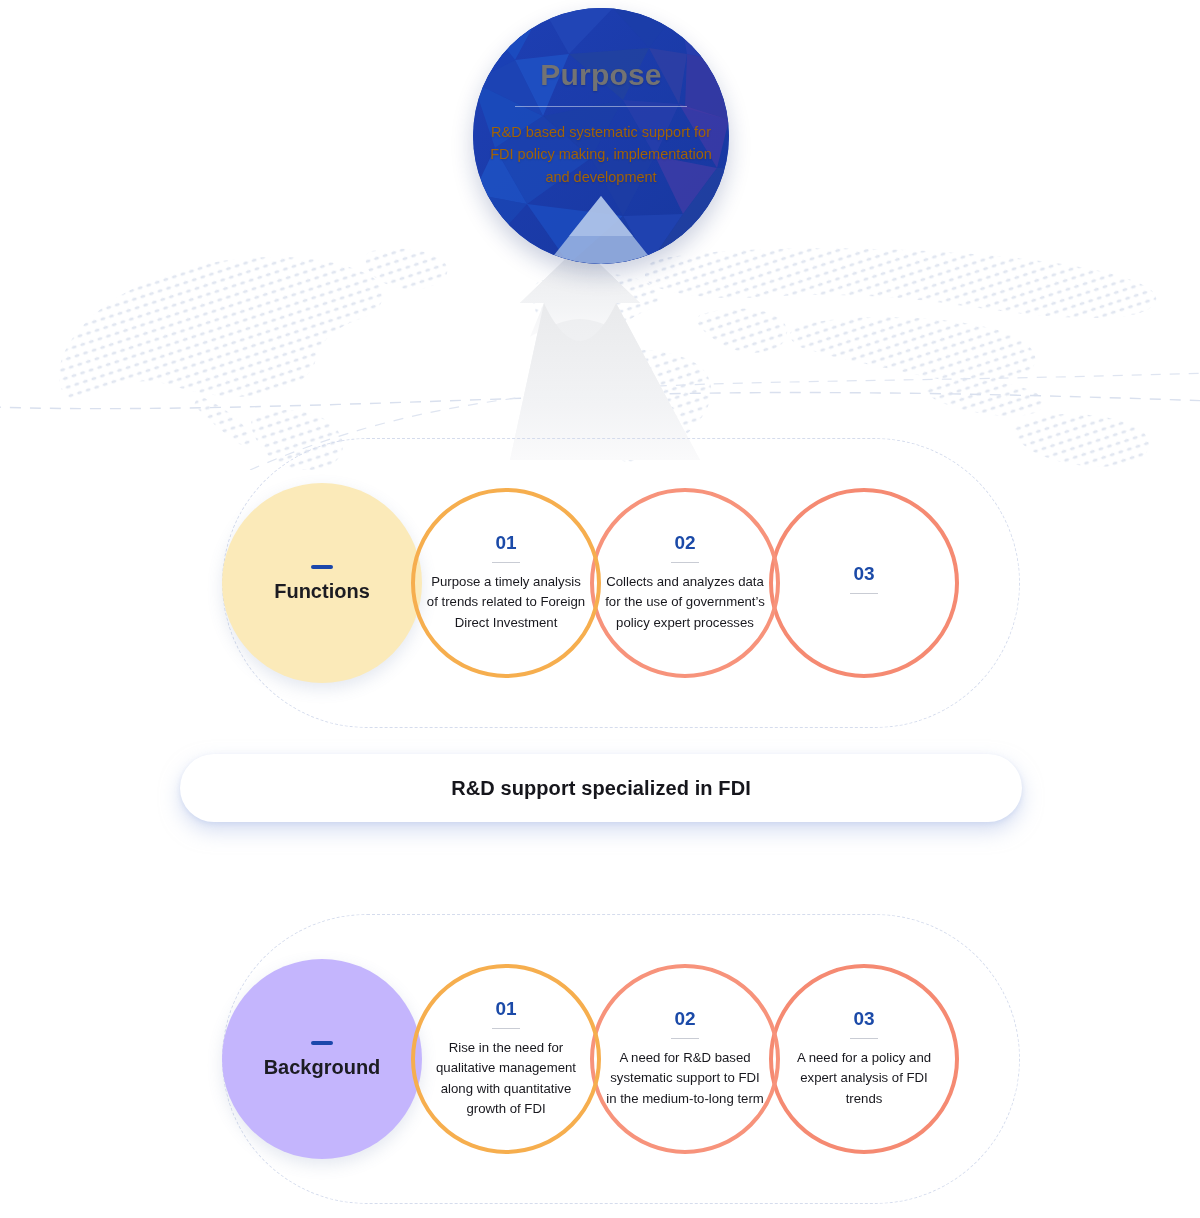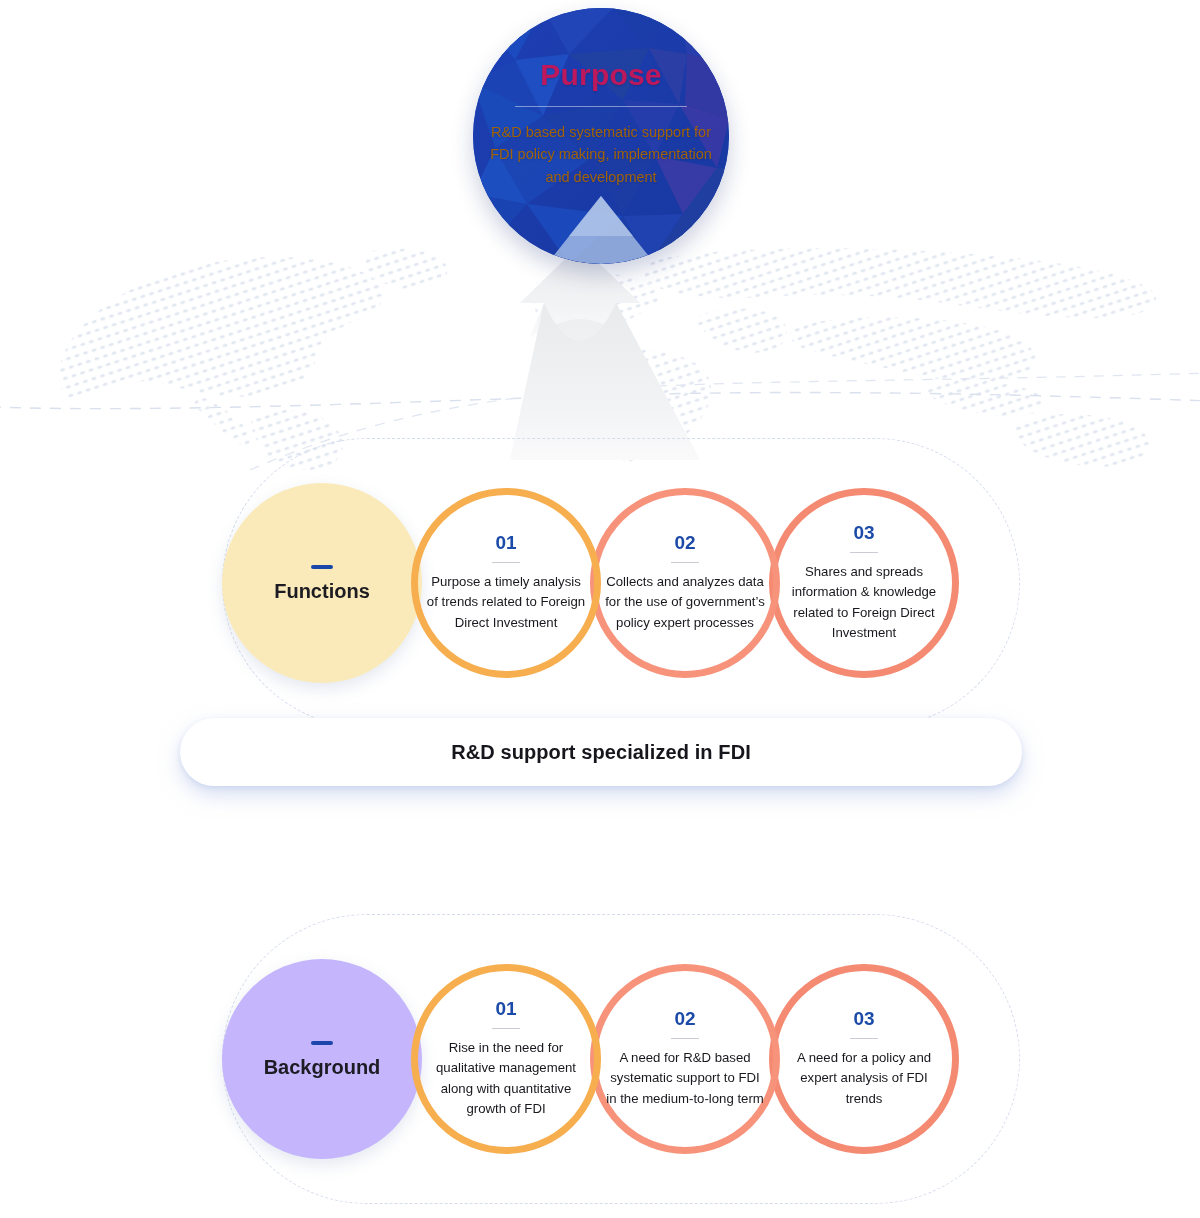--- a/index.html
+++ b/index.html
@@ -66,21 +66,21 @@
     inset: 0;
     display: flex;
     flex-direction: column;
     align-items: center;
     justify-content: flex-start;
     padding-top: 52px;
     z-index: 3;
   }
 
   .purpose-title {
-    color: #be185d;
+    color: #737373;
     font-size: 30px;
     font-weight: bold;
     letter-spacing: 0.2px;
     line-height: 1;
     text-shadow: 0 1px 2px rgba(0,0,0,0.18);
   }
 
   .purpose-divider {
     width: 172px;
     height: 1px;
@@ -152,21 +152,21 @@
     line-height: 1;
   }
 
   
   .ring-circle {
     position: relative;
     flex: 0 0 auto;
     width: 190px;
     height: 190px;
     border-radius: 50%;
-    border: 7px solid #ef4444;
+    border: 4px solid #ef4444;
     background: rgba(255,255,255,0.0);
     display: flex;
     flex-direction: column;
     align-items: center;
     justify-content: center;
     margin-left: -11px;
   }
 
   .ring-circle.r1 { border-color: #f6ae4e; z-index: 4; }
   .ring-circle.r2 { border-color: #f7937b; z-index: 3; }
@@ -191,21 +191,21 @@
     line-height: 1.55;
     color: #18181e;
     text-align: center;
     width: 160px;
   }
 
   
   .banner {
     position: absolute;
     left: 180px;
-    top: 718px;
+    top: 754px;
     width: 842px;
     height: 68px;
     background: #ffffff;
     border-radius: 34px;
     display: flex;
     align-items: center;
     justify-content: center;
     box-shadow: 0 9px 20px rgba(176, 192, 232, 0.50),
                 0 2px 5px rgba(176, 192, 232, 0.35);
   }
@@ -377,21 +377,20 @@
 
       <div class="ring-circle r2">
         <div class="ring-num">02</div>
         <div class="ring-divider"></div>
         <div class="ring-text">Collects and analyzes data for the use of government’s policy expert processes</div>
       </div>
 
       <div class="ring-circle r3">
         <div class="ring-num">03</div>
         <div class="ring-divider"></div>
-        <div class="ring-text">Shares and spreads information &amp; knowledge related to Foreign Direct Investment</div>
       </div>
 
     </div>
   </div>
 
   <div class="banner">
     <span class="banner-text">R&amp;D support specialized in FDI</span>
   </div>
 
   <div class="row" id="row-background">

